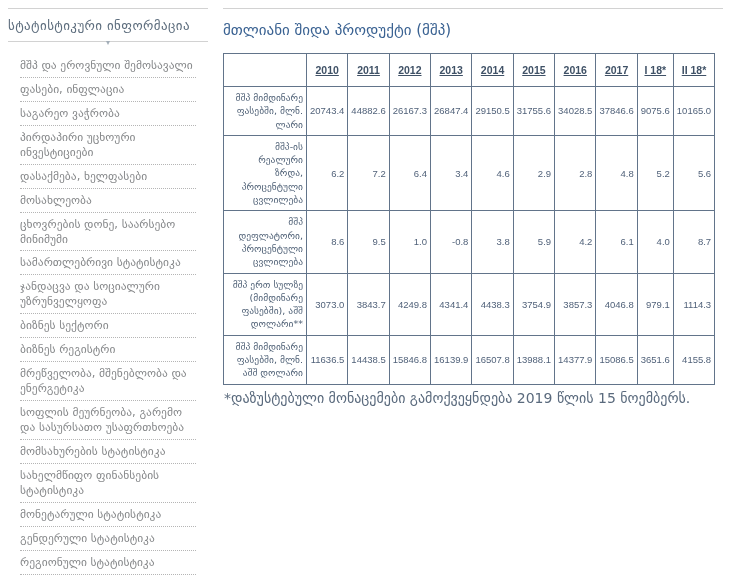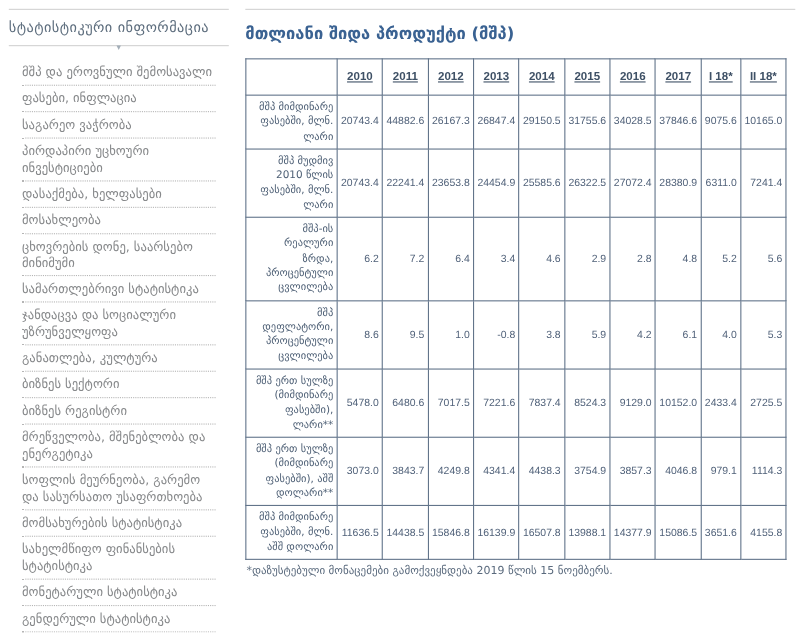--- a/index.html
+++ b/index.html
@@ -23,39 +23,39 @@
   }
   .side-menu{list-style:none;margin:12px;padding:0;}
   .side-item{
     font-size:11.5px;color:#87898b;line-height:1.3;
     padding:4px 2px 4px 0;border-bottom:1px dotted #b5b5b5;cursor:pointer;
   }
 
   
   .main{margin-left:15px;flex:1;min-width:0;}
   .main-rule{border-top:1px solid #d2d2d2;height:0;margin-bottom:12px;}
-  .page-title{font-size:15px;font-weight:bold;color:#3a6292;margin:0 0 14px;}
+  .page-title{font-size:15px;font-weight:normal;color:#3a6292;margin:0 0 14px;}
 
   table.data-table{border-collapse:collapse;font-family:"Liberation Sans","DejaVu Sans",sans-serif;}
   .data-table th,.data-table td{border:1px solid #62748a;}
   .data-table thead th{
     font-size:10.5px;font-weight:bold;color:#3f5166;
     padding:10px 2px;text-align:center;white-space:nowrap;text-decoration:underline;
   }
   .data-table thead th.corner{min-width:74px;}
   .data-table td{
     font-size:9.5px;color:#51627a;text-align:right;
     padding:3px 3px;white-space:nowrap;vertical-align:middle;
   }
   .data-table th.row-label{
     font-size:9.5px;font-weight:normal;color:#4c5e74;text-align:right;
     width:74px;max-width:74px;padding:4px 3px 4px 5px;line-height:1.4;
     vertical-align:middle;font-family:"DejaVu Sans",sans-serif;
   }
-  .footnote{font-size:10px;color:#5a6a7d;margin:5px 0 4px 1px;}
+  .footnote{font-size:14px;color:#5a6a7d;margin:5px 0 4px 1px;}
 </style>
 </head>
 <body>
 
 <div class="page">
 
   <aside class="sidebar">
     <div class="side-rule"></div>
     <h2 class="side-title">სტატისტიკური ინფორმაცია</h2>
     <div class="side-divider">
@@ -64,21 +64,20 @@
     <ul class="side-menu">
         <li class="side-item">მშპ და ეროვნული შემოსავალი</li>
         <li class="side-item">ფასები, ინფლაცია</li>
         <li class="side-item">საგარეო ვაჭრობა</li>
         <li class="side-item">პირდაპირი უცხოური ინვესტიციები</li>
         <li class="side-item">დასაქმება, ხელფასები</li>
         <li class="side-item">მოსახლეობა</li>
         <li class="side-item">ცხოვრების დონე, საარსებო მინიმუმი</li>
         <li class="side-item">სამართლებრივი სტატისტიკა</li>
         <li class="side-item">ჯანდაცვა და სოციალური უზრუნველყოფა</li>
-        <li class="side-item">განათლება, კულტურა</li>
         <li class="side-item">ბიზნეს სექტორი</li>
         <li class="side-item">ბიზნეს რეგისტრი</li>
         <li class="side-item">მრეწველობა, მშენებლობა და ენერგეტიკა</li>
         <li class="side-item">სოფლის მეურნეობა, გარემო და სასურსათო უსაფრთხოება</li>
         <li class="side-item">მომსახურების სტატისტიკა</li>
         <li class="side-item">სახელმწიფო ფინანსების სტატისტიკა</li>
         <li class="side-item">მონეტარული სტატისტიკა</li>
         <li class="side-item">გენდერული სტატისტიკა</li>
         <li class="side-item">რეგიონული სტატისტიკა</li>
       </ul>
@@ -112,33 +111,20 @@
             <td>26167.3</td>
             <td>26847.4</td>
             <td>29150.5</td>
             <td>31755.6</td>
             <td>34028.5</td>
             <td>37846.6</td>
             <td>9075.6</td>
             <td>10165.0</td>
           </tr>
           <tr>
-            <th class="row-label">მშპ მუდმივ 2010 წლის ფასებში, მლნ. ლარი</th>
-            <td>20743.4</td>
-            <td>22241.4</td>
-            <td>23653.8</td>
-            <td>24454.9</td>
-            <td>25585.6</td>
-            <td>26322.5</td>
-            <td>27072.4</td>
-            <td>28380.9</td>
-            <td>6311.0</td>
-            <td>7241.4</td>
-          </tr>
-          <tr>
             <th class="row-label">მშპ-ის რეალური ზრდა, პროცენტული ცვლილება</th>
             <td>6.2</td>
             <td>7.2</td>
             <td>6.4</td>
             <td>3.4</td>
             <td>4.6</td>
             <td>2.9</td>
             <td>2.8</td>
             <td>4.8</td>
             <td>5.2</td>
@@ -148,34 +134,21 @@
             <th class="row-label">მშპ დეფლატორი, პროცენტული ცვლილება</th>
             <td>8.6</td>
             <td>9.5</td>
             <td>1.0</td>
             <td>-0.8</td>
             <td>3.8</td>
             <td>5.9</td>
             <td>4.2</td>
             <td>6.1</td>
             <td>4.0</td>
-            <td>5.3</td>
-          </tr>
-          <tr>
-            <th class="row-label">მშპ ერთ სულზე (მიმდინარე ფასებში), ლარი**</th>
-            <td>5478.0</td>
-            <td>6480.6</td>
-            <td>7017.5</td>
-            <td>7221.6</td>
-            <td>7837.4</td>
-            <td>8524.3</td>
-            <td>9129.0</td>
-            <td>10152.0</td>
-            <td>2433.4</td>
-            <td>2725.5</td>
+            <td>8.7</td>
           </tr>
           <tr>
             <th class="row-label">მშპ ერთ სულზე (მიმდინარე ფასებში), აშშ დოლარი**</th>
             <td>3073.0</td>
             <td>3843.7</td>
             <td>4249.8</td>
             <td>4341.4</td>
             <td>4438.3</td>
             <td>3754.9</td>
             <td>3857.3</td>

